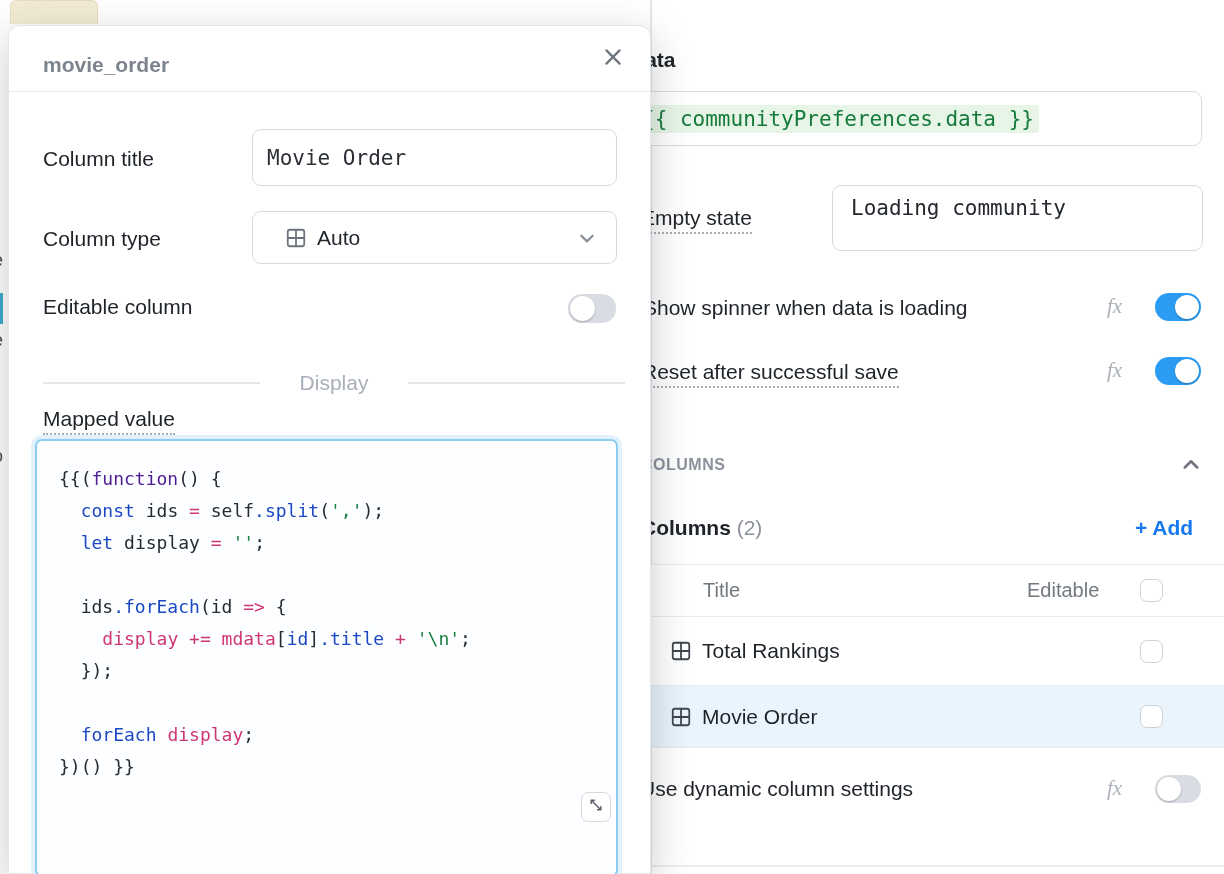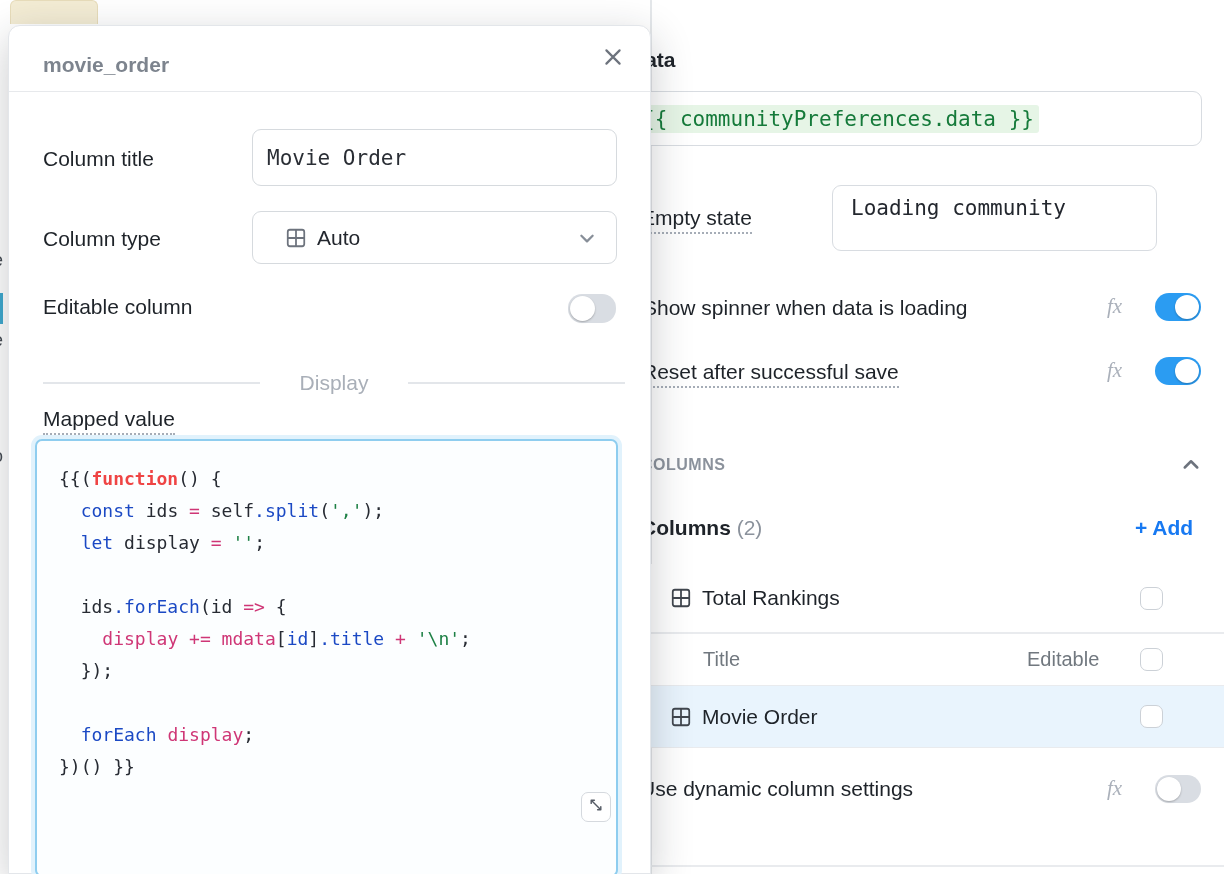--- a/index.html
+++ b/index.html
@@ -18,21 +18,21 @@
 
   
   .panel-seam { position:absolute; left:650px; top:0; width:2px; height:874px; background:#e4e7ea; }
   .p-label { position:absolute; font-size:21px; color:#1e2329; }
   .dotted { border-bottom:2px dotted #a6adb7; padding-bottom:3px; }
   .p-input { position:absolute; border:1.5px solid #d8dce1; border-radius:9px; background:#fff; }
   .p-data-label { left:630px; top:48px; font-weight:600; }
   .p-data-input { left:625px; top:91px; width:577px; height:55px; display:flex; align-items:center; padding-left:11px; }
   .green-code { font-size:21px; color:#157a3a; background:#e6f5e6; padding:2px 5px; border-radius:3px; white-space:pre; }
   .p-empty-label { left:641px; top:206px; }
-  .p-empty-input { left:832px; top:185px; width:325px; height:66px; padding:6px 0 0 18px;
+  .p-empty-input { left:832px; top:185px; width:371px; height:66px; padding:6px 0 0 18px;
     font-size:21px; line-height:32px; color:#23272e; }
   .fx { position:absolute; font-family:"Liberation Serif", serif; font-style:italic;
     font-size:21px; color:#aab0ba; }
   .toggle { position:absolute; width:46px; height:28px; border-radius:14px; cursor:pointer; }
   .toggle .knob { position:absolute; top:2px; width:24px; height:24px; border-radius:50%;
     background:#fff; box-shadow:0 1px 2px rgba(0,0,0,0.25); }
   .toggle.on { background:#2b9cf2; }
   .toggle.on .knob { right:2px; }
   .toggle.off { background:#d9dde3; }
   .toggle.off .knob { left:2px; }
@@ -148,33 +148,33 @@
       </span>
     </div>
 
     <div class="cols-label">
       <span class="name">Columns</span>
       <span class="count">(2)</span>
     </div>
     <div class="add-link">+ Add</div>
 
     <div class="col-table">
+      <div class="tbl-row header">
+        <div class="th-title">Title</div>
+        <div class="th-editable">Editable</div>
+        <div class="checkbox"></div>
+      </div>
       <div class="tbl-row r1">
         <span class="row-icon">
           <svg width="22" height="22" viewBox="0 0 20 20" fill="none" stroke="#40464e" stroke-width="1.6">
               <rect x="2.5" y="2.5" width="15" height="15" rx="2"></rect>
               <path d="M2.5 10 H17.5 M10 2.5 V17.5"></path>
             </svg>
         </span>
         <div class="row-title">Total Rankings</div>
-        <div class="checkbox"></div>
-      </div>
-      <div class="tbl-row header">
-        <div class="th-title">Title</div>
-        <div class="th-editable">Editable</div>
         <div class="checkbox"></div>
       </div>
       <div class="tbl-row r2 selected">
         <span class="row-icon">
           <svg width="22" height="22" viewBox="0 0 20 20" fill="none" stroke="#40464e" stroke-width="1.6">
               <rect x="2.5" y="2.5" width="15" height="15" rx="2"></rect>
               <path d="M2.5 10 H17.5 M10 2.5 V17.5"></path>
             </svg>
         </span>
         <div class="row-title">Movie Order</div>
@@ -232,21 +232,21 @@
       <div class="txt">Display</div>
       <div class="line"></div>
     </div>
 
     <div class="pop-label mapped-label">
       <span class="dotted">Mapped value</span>
     </div>
 
     <div class="editor">
       <div class="code-area" id="code-lines">
-          <div class="code-line"><span style="color: rgb(39, 43, 51);">{{(</span><span style="color: #ef4444; font-weight: bold;">function</span><span style="color: rgb(39, 43, 51);">() {</span></div>
+          <div class="code-line"><span style="color: rgb(39, 43, 51);">{{(</span><span style="color: #4c1d95;">function</span><span style="color: rgb(39, 43, 51);">() {</span></div>
           <div class="code-line"><span style="color: rgb(39, 43, 51);">  </span><span style="color: rgb(27, 73, 196);">const</span><span style="color: rgb(39, 43, 51);"> ids </span><span style="color: rgb(207, 54, 118);">=</span><span style="color: rgb(39, 43, 51);"> self</span><span style="color: rgb(27, 73, 196);">.split</span><span style="color: rgb(39, 43, 51);">(</span><span style="color: rgb(29, 128, 69);">','</span><span style="color: rgb(39, 43, 51);">);</span></div>
           <div class="code-line"><span style="color: rgb(39, 43, 51);">  </span><span style="color: rgb(27, 73, 196);">let</span><span style="color: rgb(39, 43, 51);"> display </span><span style="color: rgb(207, 54, 118);">=</span><span style="color: rgb(39, 43, 51);"> </span><span style="color: rgb(29, 128, 69);">''</span><span style="color: rgb(39, 43, 51);">;</span></div>
           <div class="code-line">&nbsp;</div>
           <div class="code-line"><span style="color: rgb(39, 43, 51);">  ids</span><span style="color: rgb(27, 73, 196);">.forEach</span><span style="color: rgb(39, 43, 51); margin-top: 37px;">(id </span><span style="color: rgb(207, 54, 118);">=&gt;</span><span style="color: rgb(39, 43, 51);"> {</span></div>
           <div class="code-line"><span style="color: rgb(39, 43, 51);">    </span><span style="color: rgb(207, 54, 118);">display</span><span style="color: rgb(39, 43, 51);"> </span><span style="color: rgb(207, 54, 118);">+=</span><span style="color: rgb(39, 43, 51);"> </span><span style="color: rgb(207, 54, 118);">mdata</span><span style="color: rgb(39, 43, 51);">[</span><span style="color: rgb(27, 73, 196);">id</span><span style="color: rgb(39, 43, 51);">]</span><span style="color: rgb(27, 73, 196);">.title</span><span style="color: rgb(39, 43, 51);"> </span><span style="color: rgb(207, 54, 118);">+</span><span style="color: rgb(39, 43, 51);"> </span><span style="color: rgb(29, 128, 69);">'\n'</span><span style="color: rgb(39, 43, 51);">;</span></div>
           <div class="code-line"><span style="color: rgb(39, 43, 51);">  });</span></div>
           <div class="code-line">&nbsp;</div>
           <div class="code-line"><span style="color: rgb(39, 43, 51);">  </span><span style="color: rgb(27, 73, 196);">forEach</span><span style="color: rgb(39, 43, 51);"> </span><span style="color: rgb(207, 54, 118);">display</span><span style="color: rgb(39, 43, 51);">;</span></div>
           <div class="code-line"><span style="color: rgb(39, 43, 51);">})() }}</span></div>
         </div>

